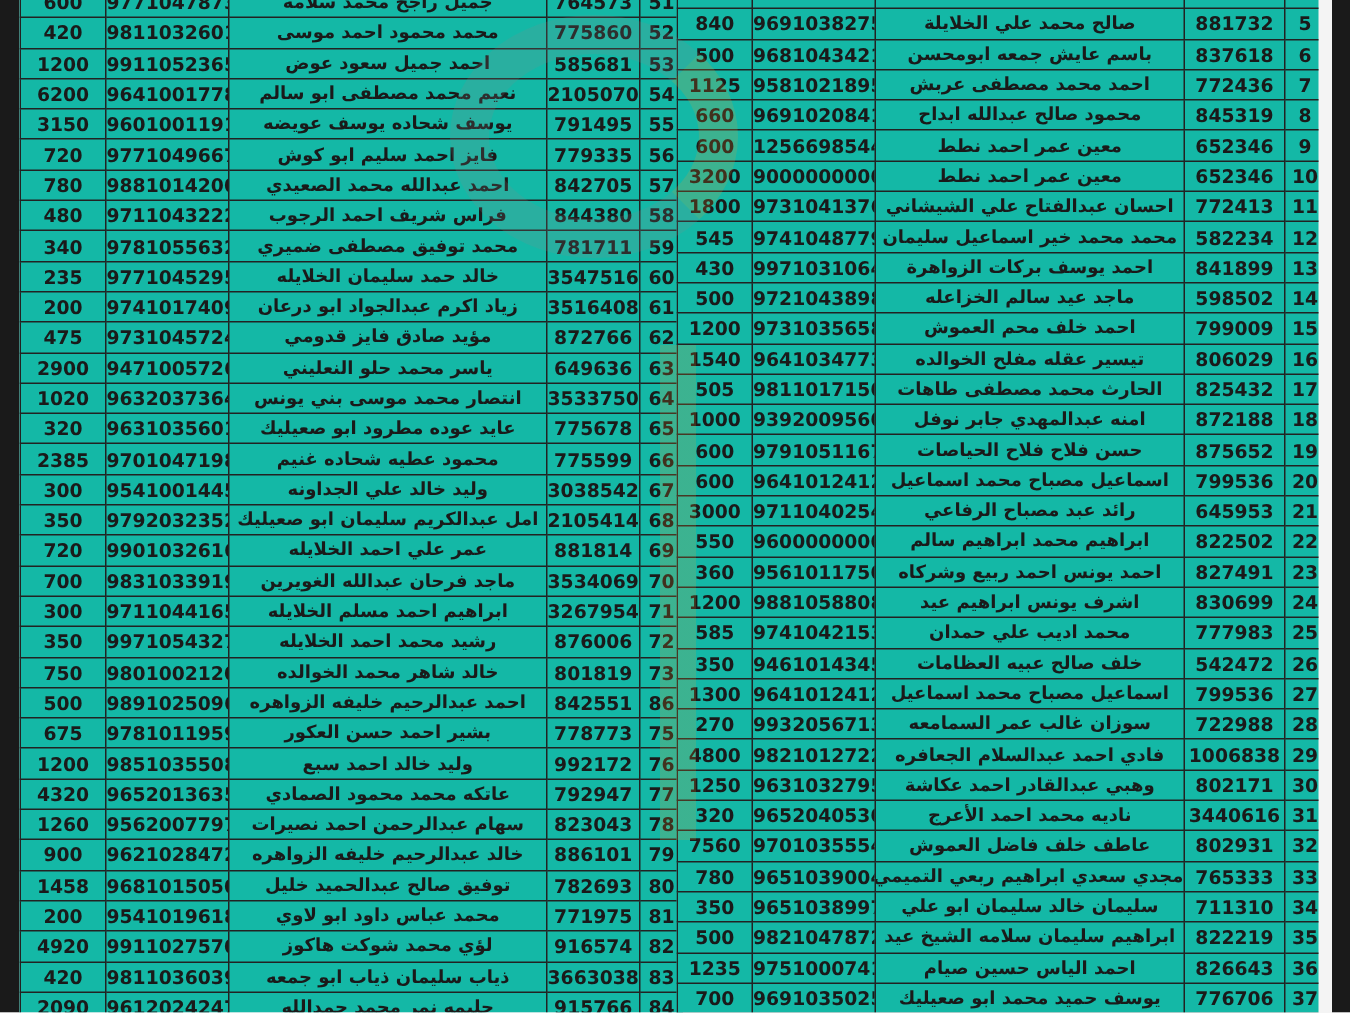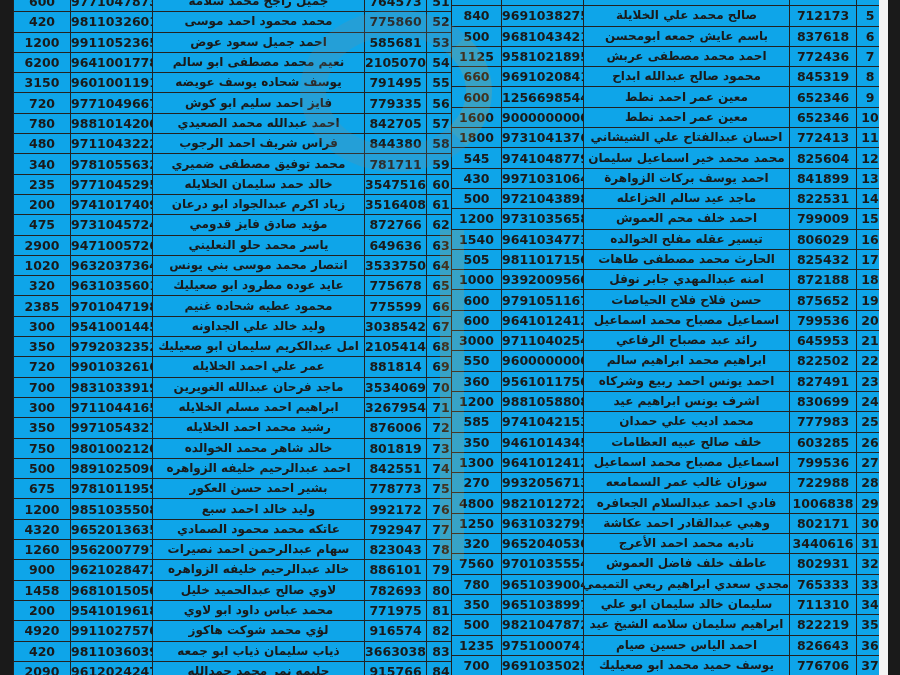--- a/index.html
+++ b/index.html
@@ -3,21 +3,21 @@
 <meta charset="utf-8">
 <style>
   html, body { margin: 0; padding: 0; }
   body {
     width: 900px; height: 675px; overflow: hidden; position: relative;
     background: #f4f4f4;
     font-family: "DejaVu Sans", "Liberation Sans", sans-serif;
   }
   .edge-left { position: absolute; left: 0; top: 0; width: 13px; height: 675px; background: #1a1a1a; }
   .edge-right { position: absolute; right: 0; top: 0; width: 12px; height: 675px; background: #1a1a1a; }
-  .sheet { position: absolute; top: 0; height: 675px; overflow: hidden; background: #0ea5e9; }
+  .sheet { position: absolute; top: 0; height: 675px; overflow: hidden; background: #14b8a6; }
   .sheet.left { left: 13px; width: 442px; }
   .sheet.right { left: 451px; width: 428px; }
   table { border-collapse: collapse; table-layout: fixed; position: absolute; left: 0; }
   .sheet.left table { top: -9px; width: 442px; }
   .sheet.right table { top: -15px; width: 432px; }
   td {
     border: 1.5px solid #222;
     height: 19.3px; padding: 0;
     font-size: 12.5px; font-weight: bold; color: #1a1a1a;
     text-align: center; white-space: nowrap; overflow: hidden;
@@ -215,21 +215,21 @@
           <td>9801002120</td>
           <td class="name">خالد شاهر محمد الخوالده</td>
           <td>801819</td>
           <td>73</td>
         </tr>
         <tr>
           <td>500</td>
           <td>9891025096</td>
           <td class="name">احمد عبدالرحيم خليفه الزواهره</td>
           <td>842551</td>
-          <td>74</td>
+          <td>86</td>
         </tr>
         <tr>
           <td>675</td>
           <td>9781011959</td>
           <td class="name">بشير احمد حسن العكور</td>
           <td>778773</td>
           <td>75</td>
         </tr>
         <tr>
           <td>1200</td>
@@ -255,21 +255,21 @@
         <tr>
           <td>900</td>
           <td>9621028472</td>
           <td class="name">خالد عبدالرحيم خليفه الزواهره</td>
           <td>886101</td>
           <td>79</td>
         </tr>
         <tr>
           <td>1458</td>
           <td>9681015050</td>
-          <td class="name">لاوي صالح عبدالحميد خليل</td>
+          <td class="name">توفيق صالح عبدالحميد خليل</td>
           <td>782693</td>
           <td>80</td>
         </tr>
         <tr>
           <td>200</td>
           <td>9541019618</td>
           <td class="name">محمد عباس داود ابو لاوي</td>
           <td>771975</td>
           <td>81</td>
         </tr>
@@ -312,21 +312,21 @@
           <td></td>
           <td></td>
           <td class="name"></td>
           <td></td>
           <td>4</td>
         </tr>
         <tr>
           <td>840</td>
           <td>9691038275</td>
           <td class="name">صالح محمد علي الخلايلة</td>
-          <td>712173</td>
+          <td>881732</td>
           <td>5</td>
         </tr>
         <tr>
           <td>500</td>
           <td>9681043421</td>
           <td class="name">باسم عايش جمعه ابومحسن</td>
           <td>837618</td>
           <td>6</td>
         </tr>
         <tr>
@@ -344,52 +344,52 @@
           <td>8</td>
         </tr>
         <tr>
           <td>600</td>
           <td>1256698544</td>
           <td class="name">معين عمر احمد نطط</td>
           <td>652346</td>
           <td>9</td>
         </tr>
         <tr>
-          <td>1600</td>
+          <td>3200</td>
           <td>9000000000</td>
           <td class="name">معين عمر احمد نطط</td>
           <td>652346</td>
           <td>10</td>
         </tr>
         <tr>
           <td>1800</td>
           <td>9731041376</td>
           <td class="name">احسان عبدالفتاح علي الشيشاني</td>
           <td>772413</td>
           <td>11</td>
         </tr>
         <tr>
           <td>545</td>
           <td>9741048779</td>
           <td class="name">محمد محمد خير اسماعيل سليمان</td>
-          <td>825604</td>
+          <td>582234</td>
           <td>12</td>
         </tr>
         <tr>
           <td>430</td>
           <td>9971031064</td>
           <td class="name">احمد يوسف بركات الزواهرة</td>
           <td>841899</td>
           <td>13</td>
         </tr>
         <tr>
           <td>500</td>
           <td>9721043898</td>
           <td class="name">ماجد عيد سالم الخزاعله</td>
-          <td>822531</td>
+          <td>598502</td>
           <td>14</td>
         </tr>
         <tr>
           <td>1200</td>
           <td>9731035658</td>
           <td class="name">احمد خلف محم العموش</td>
           <td>799009</td>
           <td>15</td>
         </tr>
         <tr>
@@ -459,21 +459,21 @@
           <td>585</td>
           <td>9741042153</td>
           <td class="name">محمد اديب علي حمدان</td>
           <td>777983</td>
           <td>25</td>
         </tr>
         <tr>
           <td>350</td>
           <td>9461014345</td>
           <td class="name">خلف صالح عبيه العظامات</td>
-          <td>603285</td>
+          <td>542472</td>
           <td>26</td>
         </tr>
         <tr>
           <td>1300</td>
           <td>9641012412</td>
           <td class="name">اسماعيل مصباح محمد اسماعيل</td>
           <td>799536</td>
           <td>27</td>
         </tr>
         <tr>

